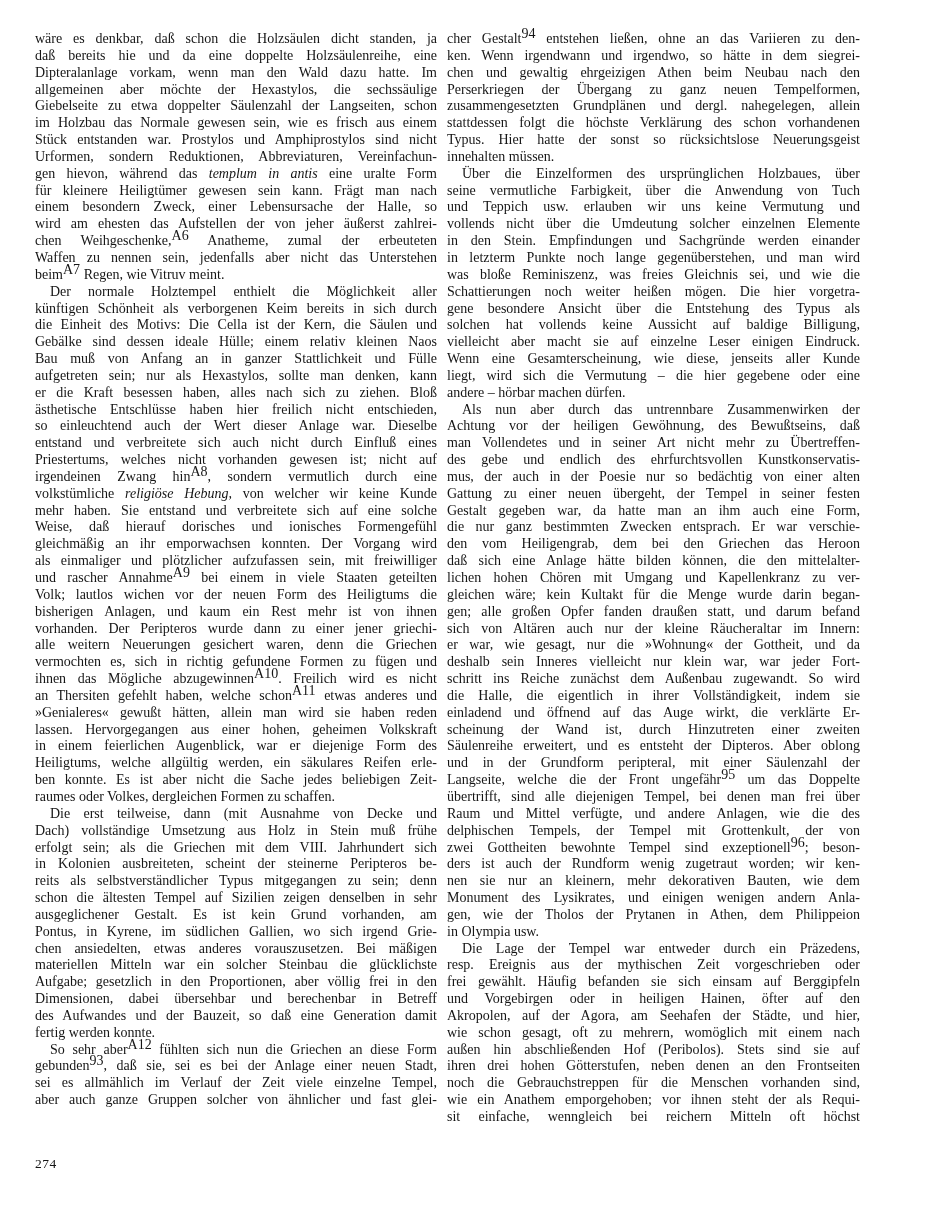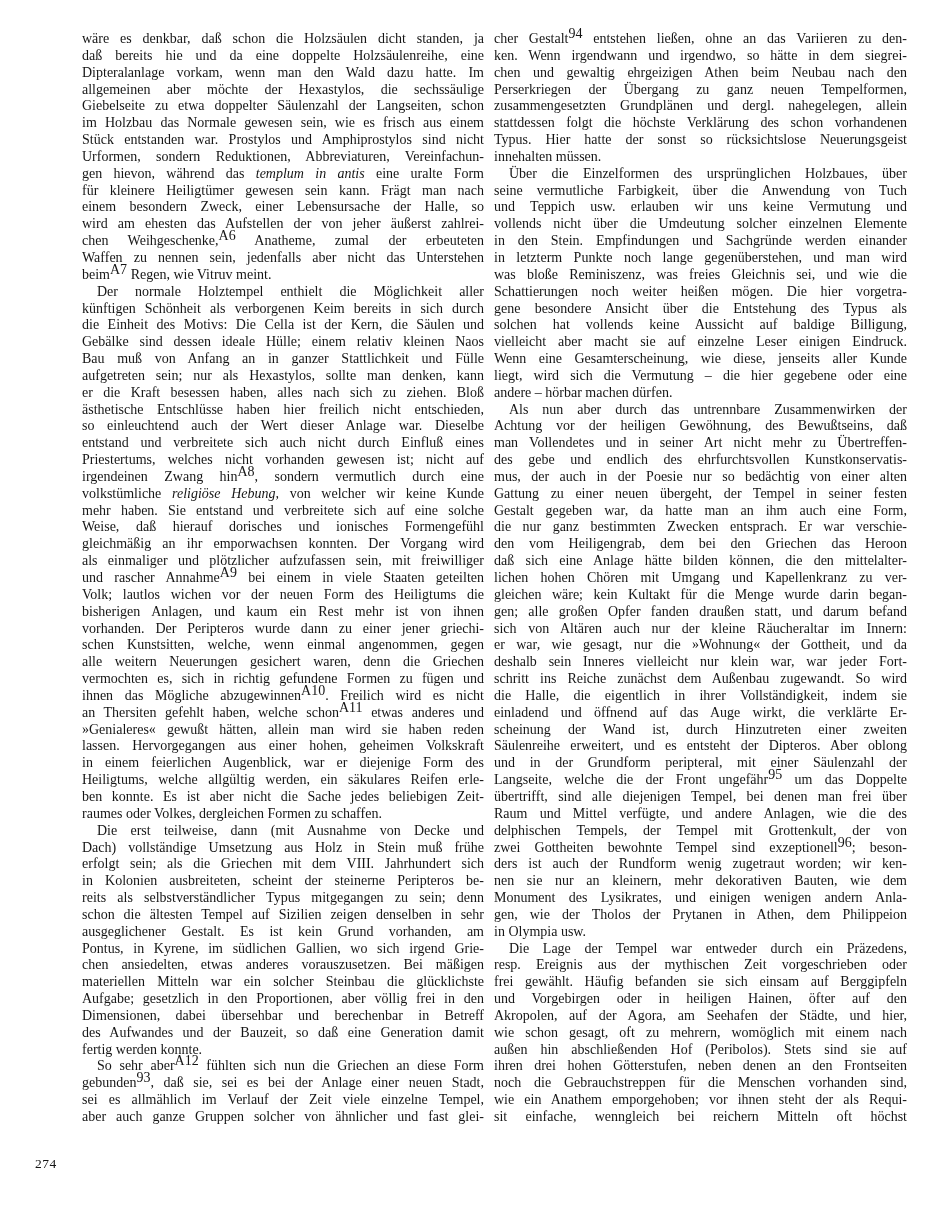--- a/index.html
+++ b/index.html
@@ -14,21 +14,20 @@
     background: #ffffff;
     color: #151515;
     font-family: "Liberation Serif", "DejaVu Serif", serif;
     overflow: hidden;
   }
   .columns {
     position: absolute;
     top: 31px;
     left: 35px;
     display: flex;
-    margin-left: 47px;
   }
   .column {
     font-size: 14px;
   }
   .column.left  { width: 402px; margin-right: 10px; }
   .column.right { width: 413px; }
   .paragraph { margin: 0; padding: 0; }
   .line {
     height: 16.85px;
     line-height: 16.85px;
@@ -96,21 +95,20 @@
           <div class="line">irgendeinen Zwang hin<sup>A8</sup>, sondern vermutlich durch eine</div>
           <div class="line">volkstümliche <i>religiöse Hebung,</i> von welcher wir keine Kunde</div>
           <div class="line">mehr haben. Sie entstand und verbreitete sich auf eine solche</div>
           <div class="line">Weise, daß hierauf dorisches und ionisches Formengefühl</div>
           <div class="line">gleichmäßig an ihr emporwachsen konnten. Der Vorgang wird</div>
           <div class="line">als einmaliger und plötzlicher aufzufassen sein, mit freiwilliger</div>
           <div class="line">und rascher Annahme<sup>A9</sup> bei einem in viele Staaten geteilten</div>
           <div class="line">Volk; lautlos wichen vor der neuen Form des Heiligtums die</div>
           <div class="line">bisherigen Anlagen, und kaum ein Rest mehr ist von ihnen</div>
           <div class="line">vorhanden. Der Peripteros wurde dann zu einer jener griechi-</div>
-          <div class="line">schen Kunstsitten, welche, wenn einmal angenommen, gegen</div>
           <div class="line">alle weitern Neuerungen gesichert waren, denn die Griechen</div>
           <div class="line">vermochten es, sich in richtig gefundene Formen zu fügen und</div>
           <div class="line">ihnen das Mögliche abzugewinnen<sup>A10</sup>. Freilich wird es nicht</div>
           <div class="line">an Thersiten gefehlt haben, welche schon<sup>A11</sup> etwas anderes und</div>
           <div class="line">»Genialeres« gewußt hätten, allein man wird sie haben reden</div>
           <div class="line">lassen. Hervorgegangen aus einer hohen, geheimen Volkskraft</div>
           <div class="line">in einem feierlichen Augenblick, war er diejenige Form des</div>
           <div class="line">Heiligtums, welche allgültig werden, ein säkulares Reifen erle-</div>
           <div class="line">ben konnte. Es ist aber nicht die Sache jedes beliebigen Zeit-</div>
           <div class="line end">raumes oder Volkes, dergleichen Formen zu schaffen.</div>

